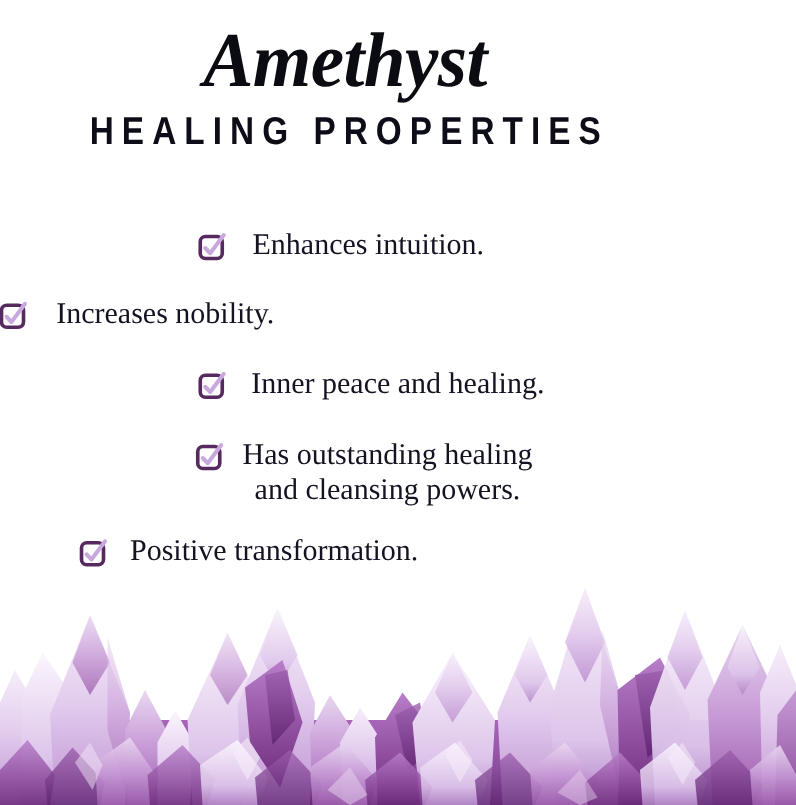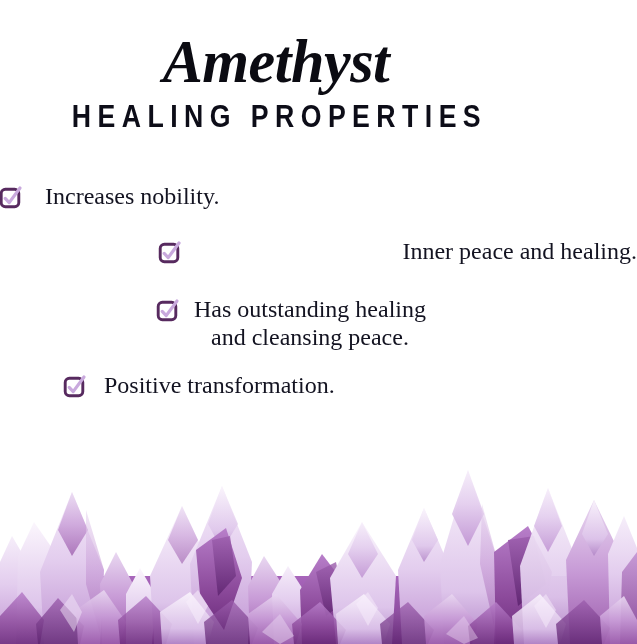--- a/index.html
+++ b/index.html
@@ -23,21 +23,21 @@
     overflow: hidden;
   }
 
   
   .header {
     position: absolute;
     top: 0;
     left: 0;
     width: 552px;
     text-align: center;
-    padding-top: 30px;
+    padding-top: 18px;
   }
 
   .title {
     font-family: "Liberation Serif", "DejaVu Serif", serif;
     font-style: italic;
     font-weight: bold;
     font-size: 62px;
     line-height: 1.0;
     color: #0b0b12;
     letter-spacing: -0.5px;
@@ -73,21 +73,21 @@
     display: flex;
     align-items: flex-start;
     margin: 0 0 27px 0;
   }
 
   .benefit-item:last-child { margin-bottom: 0; }
 
   
   .benefit-item.row-1 { padding-left: 159px; }
   .benefit-item.row-2 { }
-  .benefit-item.row-3 { padding-left: 159px; margin-bottom: 29px; justify-content: space-between; }
+  .benefit-item.row-3 { padding-left: 159px; margin-bottom: 29px; }
   .benefit-item.row-4 { padding-left: 157px; margin-bottom: 20px; }
   .benefit-item.row-5 { padding-left: 64px; }
 
   .checkbox {
     position: relative;
     flex: 0 0 auto;
     width: 21px;
     height: 21px;
     margin-top: 6px;
   }
@@ -133,20 +133,29 @@
 
 <div id="poster">
 
   <div class="header">
     <h1 class="title">Amethyst</h1>
     <h2 class="subtitle">HEALING PROPERTIES</h2>
   </div>
 
   <ul class="benefits">
 
+    <li class="benefit-item row-1">
+      <span class="checkbox">
+        <svg viewBox="0 0 24 24" xmlns="http://www.w3.org/2000/svg">
+          <rect x="2.2" y="3.2" width="17.6" height="17.6" rx="4.2" ry="4.2" fill="#ffffff" stroke="#572a5f" stroke-width="2.9"></rect>
+          <path d="M6.2 12.4 L10.2 16.6 L21.0 2.0" fill="none" stroke="#c9a9dd" stroke-width="3.2" stroke-linecap="round" stroke-linejoin="round"></path>
+        </svg>
+      </span>
+      <span class="benefit-text">Enhances intuition.</span>
+    </li>
 
     <li class="benefit-item row-2">
       <span class="checkbox">
         <svg viewBox="0 0 24 24" xmlns="http://www.w3.org/2000/svg">
           <rect x="2.2" y="3.2" width="17.6" height="17.6" rx="4.2" ry="4.2" fill="#ffffff" stroke="#572a5f" stroke-width="2.9"></rect>
           <path d="M6.2 12.4 L10.2 16.6 L21.0 2.0" fill="none" stroke="#c9a9dd" stroke-width="3.2" stroke-linecap="round" stroke-linejoin="round"></path>
         </svg>
       </span>
       <span class="benefit-text">Increases nobility.</span>
     </li>
@@ -162,21 +171,21 @@
     </li>
 
     <li class="benefit-item row-4">
       <span class="checkbox">
         <svg viewBox="0 0 24 24" xmlns="http://www.w3.org/2000/svg">
           <rect x="2.2" y="3.2" width="17.6" height="17.6" rx="4.2" ry="4.2" fill="#ffffff" stroke="#572a5f" stroke-width="2.9"></rect>
           <path d="M6.2 12.4 L10.2 16.6 L21.0 2.0" fill="none" stroke="#c9a9dd" stroke-width="3.2" stroke-linecap="round" stroke-linejoin="round"></path>
         </svg>
       </span>
       <span class="benefit-text">Has outstanding healing
-and cleansing peace.</span>
+and cleansing powers.</span>
     </li>
 
     <li class="benefit-item row-5">
       <span class="checkbox">
         <svg viewBox="0 0 24 24" xmlns="http://www.w3.org/2000/svg">
           <rect x="2.2" y="3.2" width="17.6" height="17.6" rx="4.2" ry="4.2" fill="#ffffff" stroke="#572a5f" stroke-width="2.9"></rect>
           <path d="M6.2 12.4 L10.2 16.6 L21.0 2.0" fill="none" stroke="#c9a9dd" stroke-width="3.2" stroke-linecap="round" stroke-linejoin="round"></path>
         </svg>
       </span>
       <span class="benefit-text">Positive transformation.</span>

